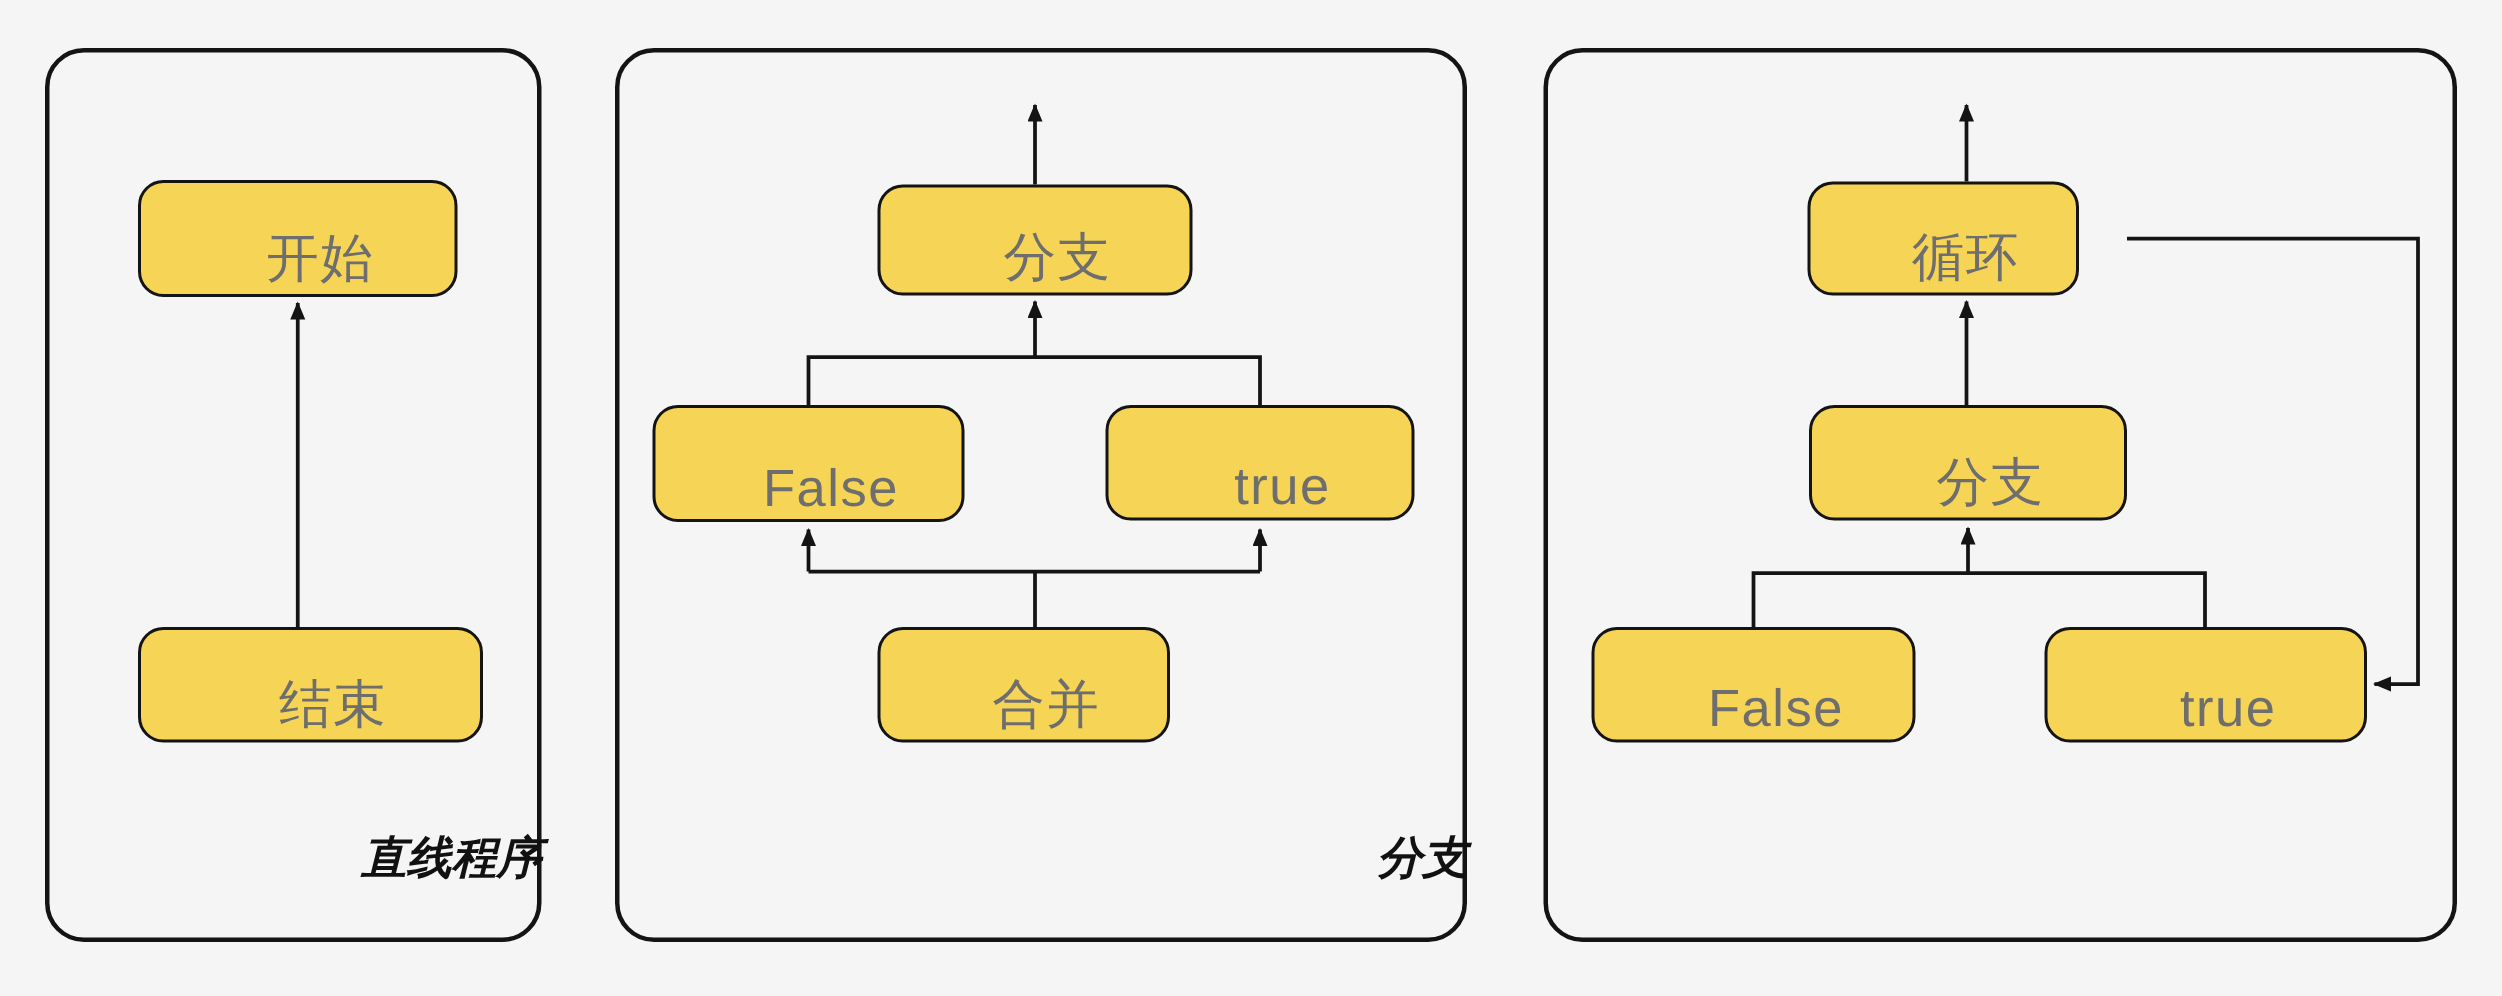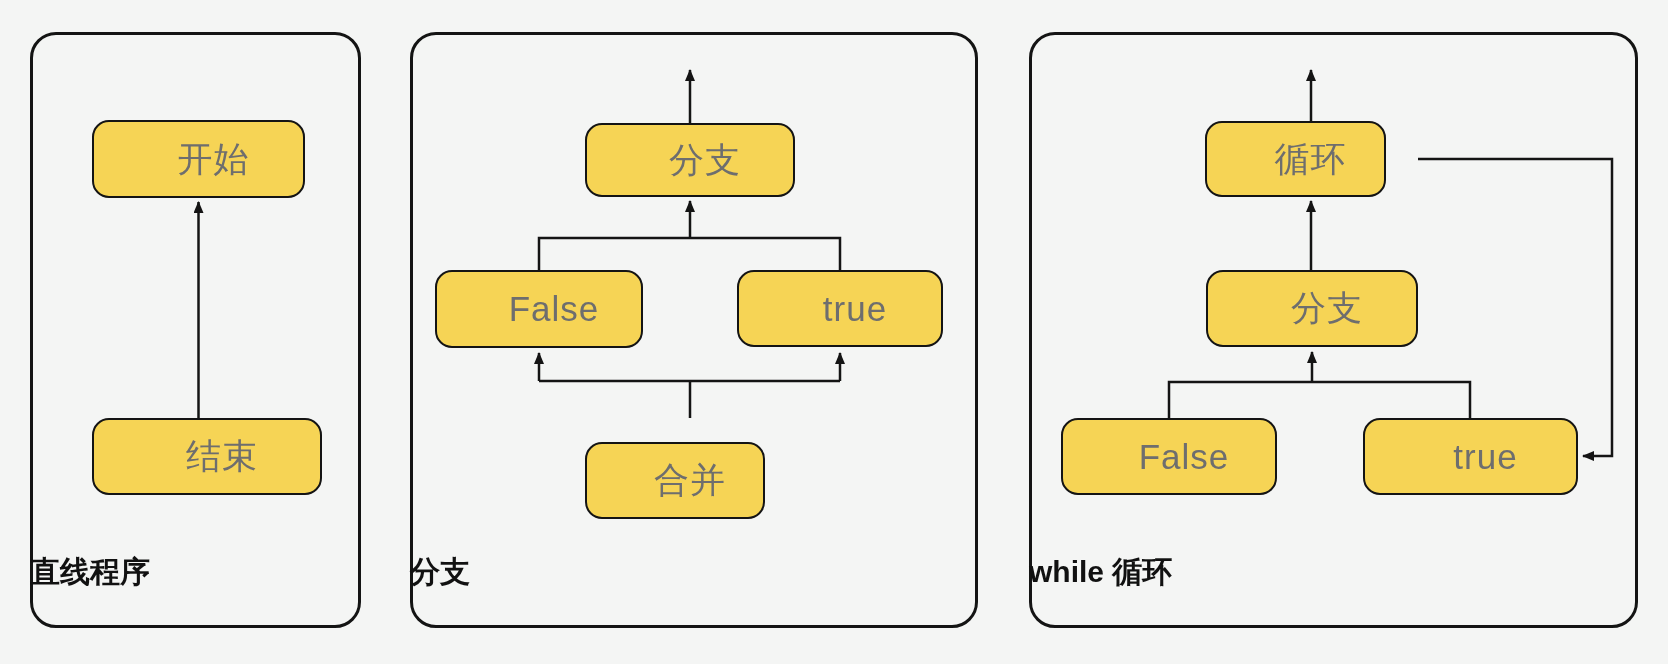--- a/index.html
+++ b/index.html
@@ -28,35 +28,36 @@
     border-radius:26px;
     background:transparent;
     box-sizing:border-box;
   }
   .node{
     position:absolute;
     background:var(--node-fill);
     border:2.5px solid var(--node-border);
     border-radius:17px;
     box-sizing:border-box;
-    display:flex;align-items:center;justify-content:center;
+    display:flex;align-items:flex-end;justify-content:center;
     color:var(--node-text);
     font-size:35px;
     font-weight:500;
     letter-spacing:1px;
     z-index:2;
     padding-left:30px;
   }
   .panel-label{
     position:absolute;
-    text-align:left;
+    text-align:right;
     color:var(--label-text);
     font-size:30px;
     font-weight:700;
     z-index:2;
+    font-style:italic;
   }
   svg.wires{
     position:absolute;left:0;top:0;
     z-index:1;
   }
   svg.wires path{
     stroke:var(--line);
     stroke-width:2.5;
     fill:none;
   }
@@ -110,33 +111,32 @@
   <div class="panel" style="left:410px;top:32px;width:568px;height:596px"></div>
   <div class="node" style="left:585px;top:123px;width:210px;height:74px">
     <span>分支</span>
   </div>
   <div class="node" style="left:435px;top:270px;width:208px;height:78px">
     <span>False</span>
   </div>
   <div class="node" style="left:737px;top:270px;width:206px;height:77px">
     <span>true</span>
   </div>
-  <div class="node" style="left:585px;top:442px;width:180px;height:77px">
+  <div class="node" style="left:585px;top:418px;width:195px;height:77px">
     <span>合并</span>
   </div>
   <div class="panel-label" style="left:410px;top:552px;width:568px">分支</div>
 
   <div class="panel" style="left:1029px;top:32px;width:609px;height:596px"></div>
   <div class="node" style="left:1205px;top:121px;width:181px;height:76px">
     <span>循环</span>
   </div>
   <div class="node" style="left:1206px;top:270px;width:212px;height:77px">
     <span>分支</span>
   </div>
   <div class="node" style="left:1061px;top:418px;width:216px;height:77px">
     <span>False</span>
   </div>
   <div class="node" style="left:1363px;top:418px;width:215px;height:77px">
     <span>true</span>
   </div>
-  <div class="panel-label" style="left:1029px;top:552px;width:609px">while 循环</div>
 
 </div>
 
 </body></html>

